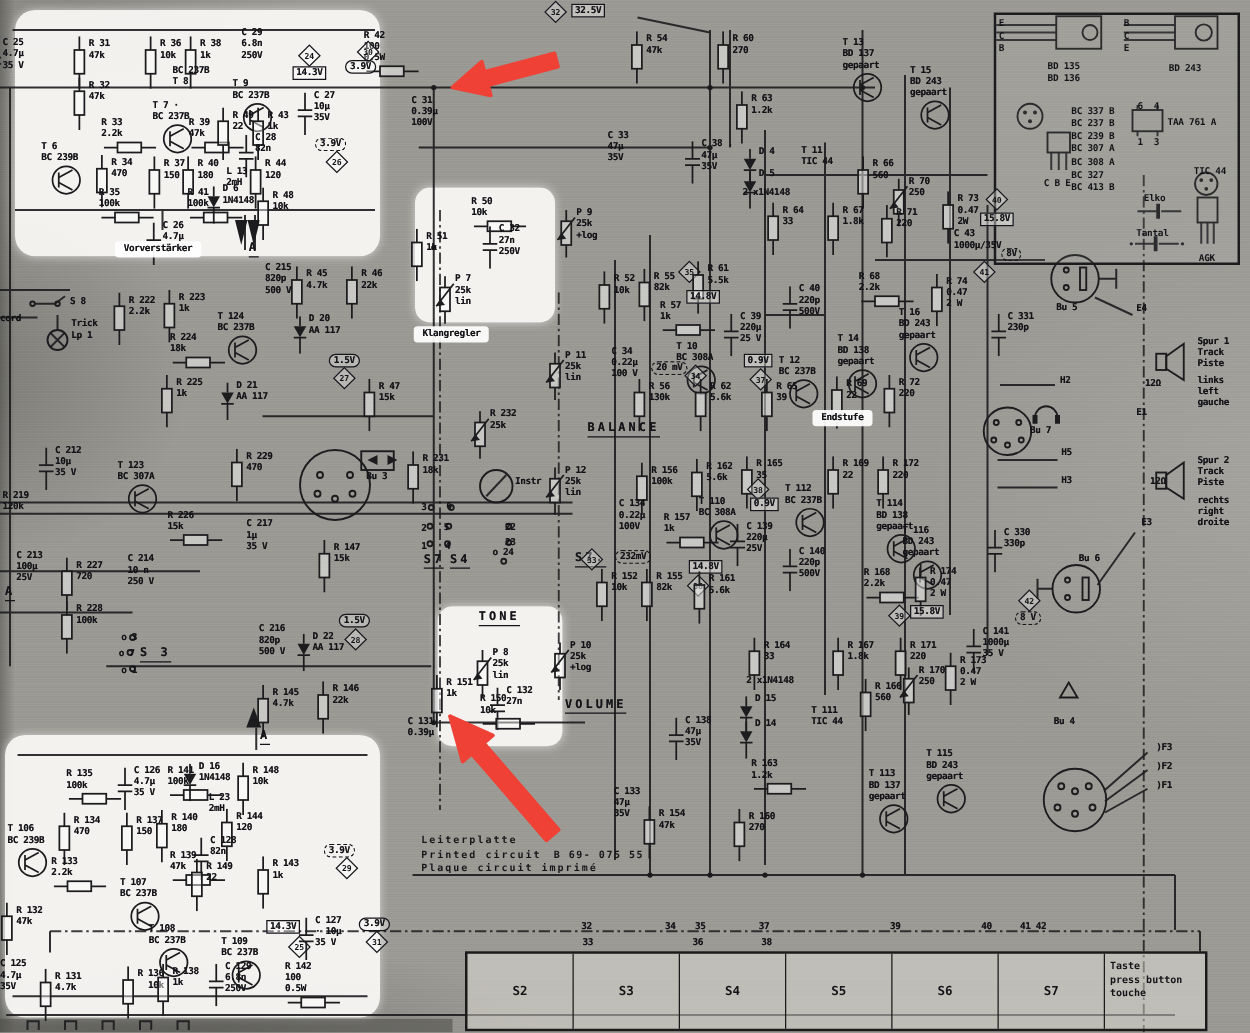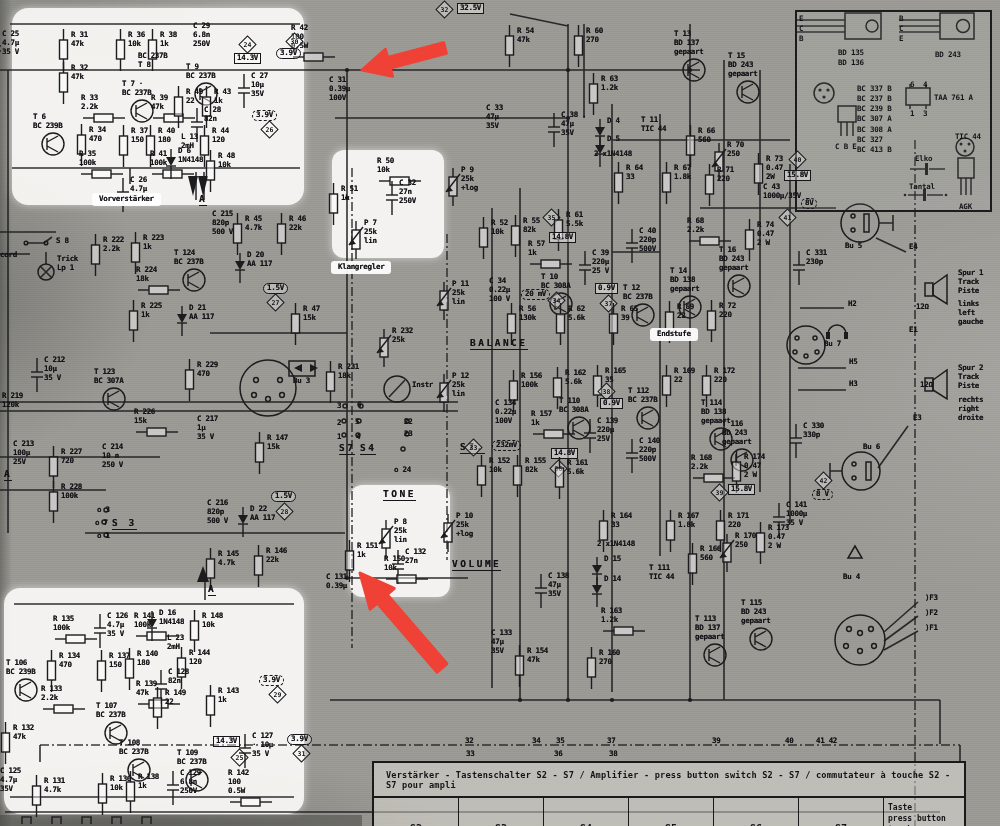--- a/index.html
+++ b/index.html
@@ -236,23 +236,28 @@
     <span class="lg" style="left:38px;top:130px">C B E</span>
     <span class="lg" style="left:113px;top:68px">6  4</span>
     <span class="lg" style="left:113px;top:97px">1  3</span>
     <span class="lg" style="left:137px;top:81px">TAA 761 A</span>
     <span class="lg" style="left:158px;top:120px">TIC 44</span>
     <span class="lg" style="left:118px;top:142px">Elko</span>
     <span class="lg" style="left:112px;top:170px">Tantal</span>
     <span class="lg" style="left:162px;top:190px">AGK</span>
   </div>
 
+  <div class="pcb">
+    <span class="l1">Leiterplatte
+Printed circuit
+Plaque circuit imprimé</span>
+    <span class="code">B 69- 075 55</span>
+  </div>
 
   <div class="btable">
-    <div class="btitle">Verstärker - Tastenschalter S2 - S7  /  Amplifier - press button switch S2 - S7  /  commutateur à touche S2 - S7 pour ampli</div>
     <div class="brow" id="tcols">
         <div class="bcell" style="width: 84px;">S2</div>
         <div class="bcell" style="width: 84px;">S3</div>
         <div class="bcell" style="width: 84px;">S4</div>
         <div class="bcell" style="width: 84px;">S5</div>
         <div class="bcell" style="width: 84px;">S6</div>
         <div class="bcell" style="width: 84px;">S7</div>
         <div class="bcell taste" style="flex: 1 1 0%;">Taste
 press button
 touche</div>
@@ -1005,21 +1010,21 @@
       </div>
       <div class="comp" style="left: 44px; top: 777px;">
         <span class="ct">R 131
 4.7k</span>
         <svg class="sy" style="left:-14px;top:-2px" width="13" height="42">
           <line x1="6.5" y1="0" x2="6.5" y2="11"></line>
           <rect x="2.5" y="11" width="8" height="19"></rect>
           <line x1="6.5" y1="30" x2="6.5" y2="42"></line>
         </svg>
       </div>
-      <div class="comp" style="left: 110px; top: 775px;">
+      <div class="comp" style="left: 110px; top: 775px; text-align: right;">
         <span class="ct">R 136
 10k</span>
         <svg class="sy" style="left:-14px;top:-2px" width="13" height="42">
           <line x1="6.5" y1="0" x2="6.5" y2="11"></line>
           <rect x="2.5" y="11" width="8" height="19"></rect>
           <line x1="6.5" y1="30" x2="6.5" y2="42"></line>
         </svg>
       </div>
       <div class="comp" style="left: 138px; top: 773px;">
         <span class="ct">R 138
@@ -1542,21 +1547,21 @@
       </div>
       <div class="comp" style="left: 404px; top: 430px;">
         <span class="ct">23</span>
       </div>
       <div class="comp wide" style="left: 339px; top: 442px;">
         <span class="ct">S7</span>
       </div>
       <div class="comp wide" style="left: 360px; top: 442px;">
         <span class="ct">S4</span>
       </div>
-      <div class="comp" style="left: 394px; top: 466px;">
+      <div class="comp" style="left: 394px; top: 438px;">
         <span class="ct">o 24</span>
       </div>
       <div class="comp wide" style="left: 420px; top: 441px; margin-left: 40px;">
         <span class="ct">S7.</span>
       </div>
       <div class="comp" style="left: 452px; top: 372px;">
         <span class="ct">P 12
 25k
 lin</span>
         <svg class="sy" style="left:-17px;top:0" width="17" height="42">

